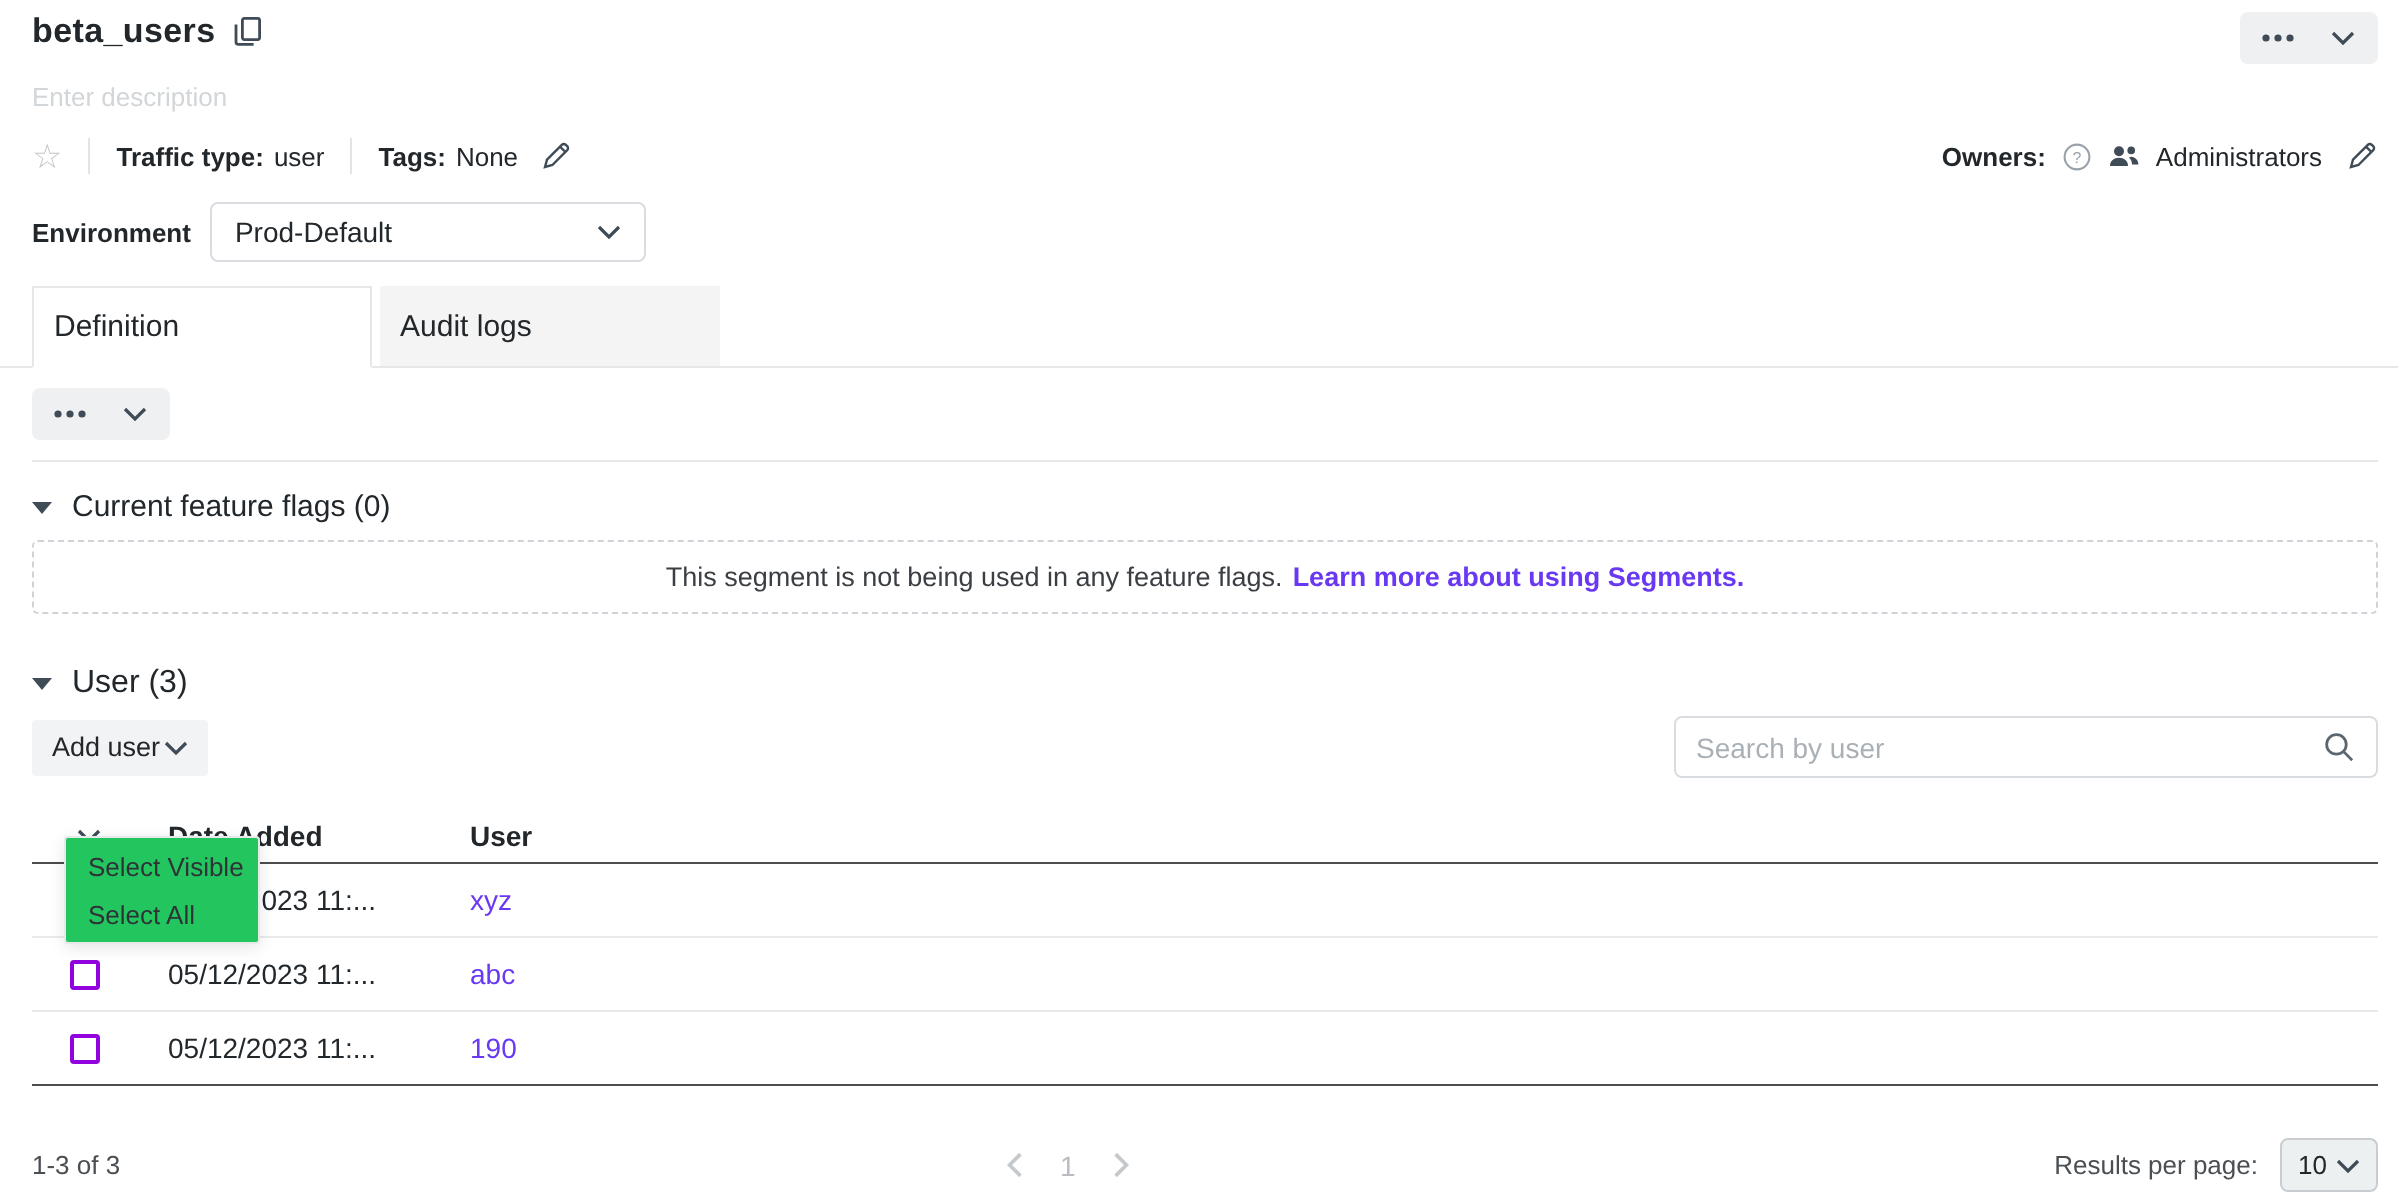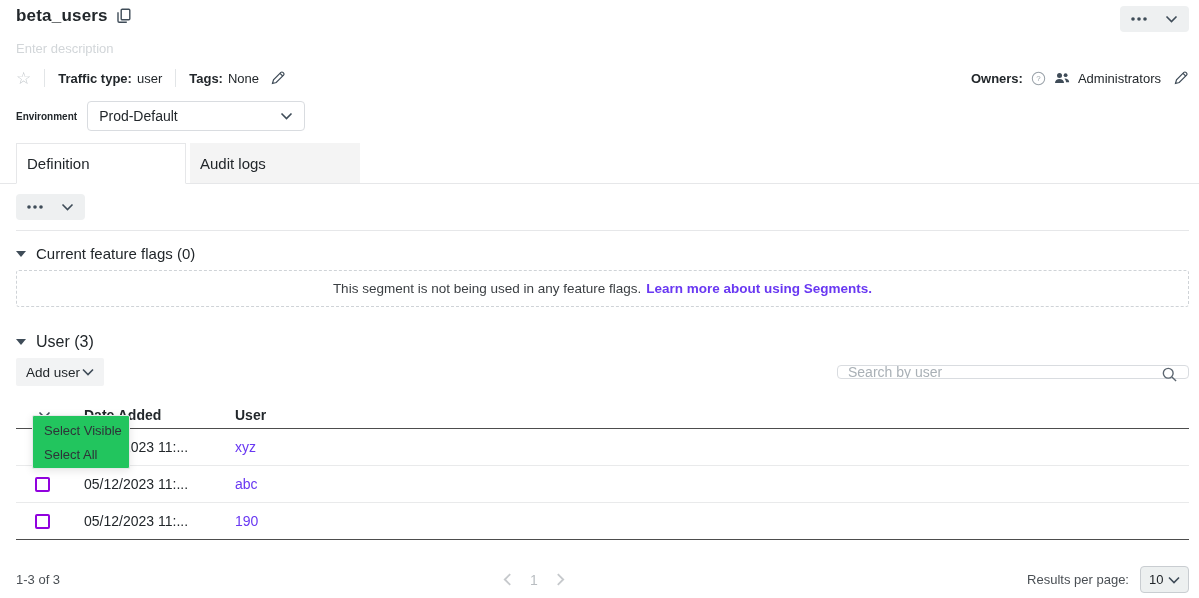--- a/index.html
+++ b/index.html
@@ -29,21 +29,21 @@
   .description { margin-top: 9px; font-size: 13px; color: #d2d6d9; cursor: text; }
 
   .meta-row { margin-top: 13px; display: flex; align-items: center; gap: 13px; font-size: 13px; }
   .v-divider { width: 1px; height: 18px; background: #e2e5e7; }
   .meta-item { display: flex; align-items: center; gap: 5px; }
   .meta-label { font-weight: bold; }
   .owners { margin-left: auto; display: flex; align-items: center; gap: 8px; }
   .star { font-size: 17px; color: #c3c8cc; line-height: 1; cursor: pointer; }
 
   .env-row { margin-top: 14px; display: flex; align-items: center; gap: 10px; }
-  .env-label { font-weight: bold; font-size: 10px; text-align: right; }
+  .env-label { font-weight: bold; font-size: 13px; text-align: right; }
   .select {
     display: flex; align-items: center; justify-content: space-between;
     width: 218px; height: 30px; border: 1px solid #d9dce0; border-radius: 4px;
     padding: 0 11px; font-size: 14px; background: #fff; cursor: pointer;
   }
 
   
   .tabs { display: flex; margin-top: 12px; padding-left: 16px; border-bottom: 1px solid #e6e7e9; height: 41px; }
   .tab {
     width: 170px; display: flex; align-items: center; padding-left: 10px;
@@ -78,22 +78,22 @@
   }
   .link { color: var(--accent-purple, #6938f2); cursor: pointer; font-weight: bold; }
 
   .user-head { margin-top: 26px; font-size: 16px; }
   .add-row { margin-top: 7px; display: flex; justify-content: space-between; align-items: center; }
   .add-user-btn {
     display: inline-flex; align-items: center; gap: 2px; height: 28px; padding: 0 10px;
     background: #f2f3f4; border: none; border-radius: 2px; font-size: 13.5px; color: #22272b; cursor: pointer;
   }
   .search-box {
-    width: 352px; height: 14px; border: 1px solid #d9dce0; border-radius: 4px;
-    display: flex; padding: 0 10px; background: #fff;
+    width: 352px; height: 31px; border: 1px solid #d9dce0; border-radius: 4px;
+    display: flex; align-items: center; padding: 0 10px; background: #fff;
   }
   .search-box input {
     border: none; outline: none; flex: 1; font-size: 14px; color: #22272b;
     font-family: "Liberation Sans", sans-serif; background: transparent;
   }
   .search-box input::placeholder { color: #a9b0b6; }
 
   
   .table-wrap { margin-top: 16px; position: relative; }
   .t-header {

